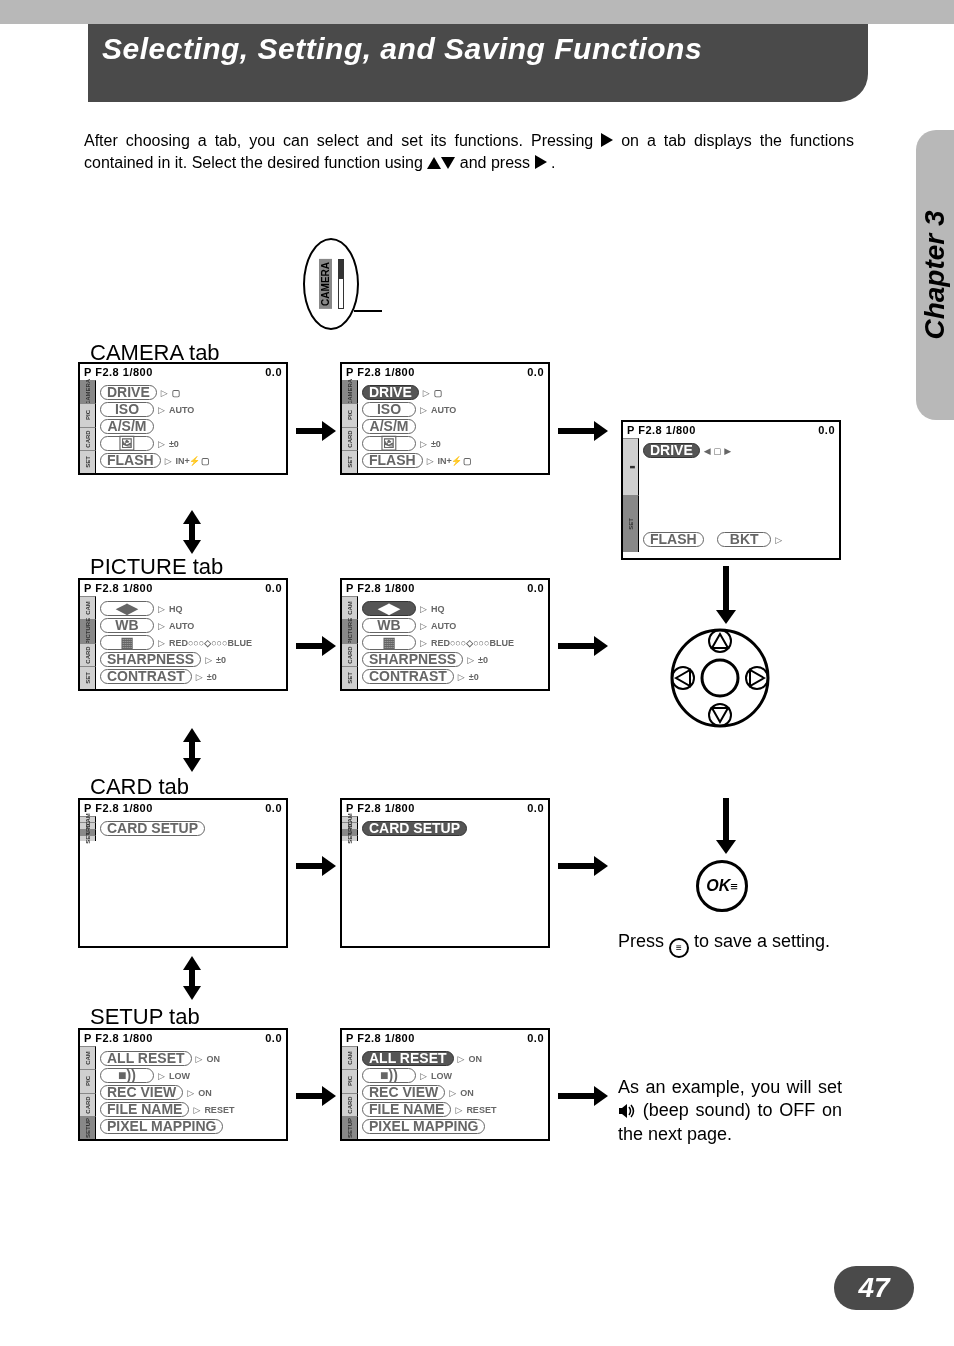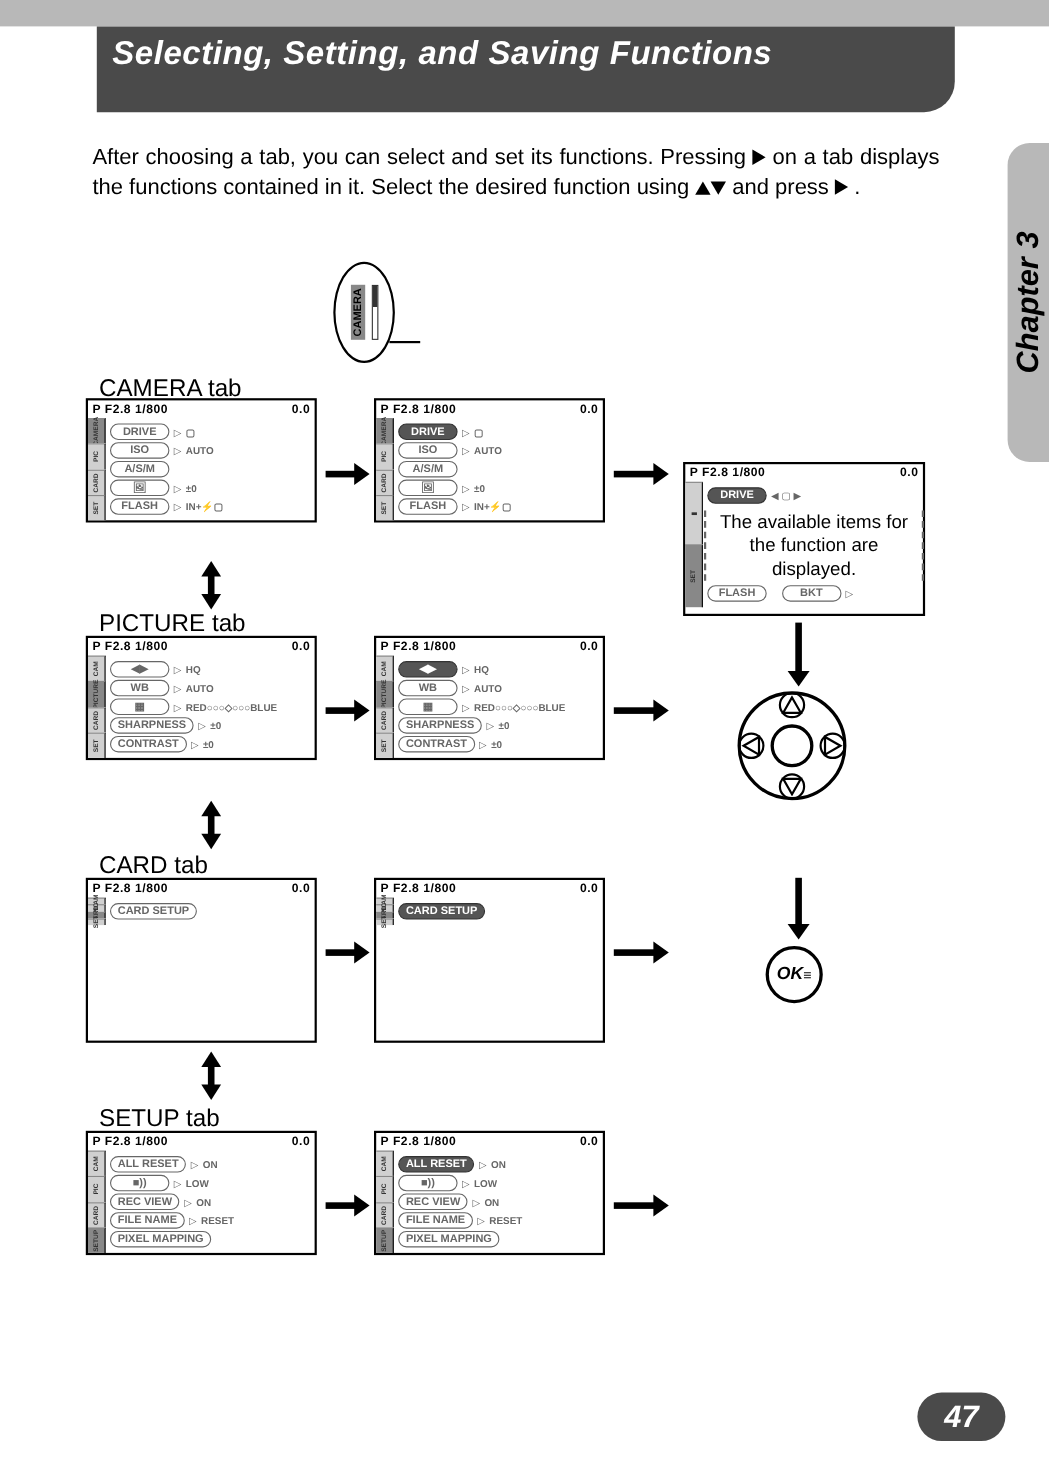--- a/index.html
+++ b/index.html
@@ -53,21 +53,21 @@
     font-size: 28px;
     font-weight: 900;
     font-style: italic;
     color: #000;
   }
   .intro {
     position: absolute;
     top: 130px;
     left: 84px;
     width: 770px;
-    font-size: 20px;
+    font-size: 16px;
     line-height: 1.35;
     text-align: justify;
   }
   .tri {
     display: inline-block;
     width: 0; height: 0;
     vertical-align: -1px;
   }
   .tri-right { border-top: 7px solid transparent; border-bottom: 7px solid transparent; border-left: 12px solid #000; }
   .tri-up { border-left: 7px solid transparent; border-right: 7px solid transparent; border-bottom: 12px solid #000; }
@@ -150,21 +150,21 @@
     align-items: center;
     gap: 4px;
     margin: 2px 0;
     font-size: 10px;
   }
   .pill {
     display: inline-block;
     border: 1.5px solid #666;
     border-radius: 9px;
     padding: 0 6px;
-    font-size: 10px;
+    font-size: 14px;
     font-weight: bold;
     color: #666;
     background:#fff;
     min-width: 54px;
     text-align:center;
     line-height:13px;
   }
   .pill.sel {
     background: #555;
     color: #fff;
@@ -729,21 +729,20 @@
       <div class="items">
         <div class="row">
             <span class="pill sel">DRIVE</span>
             <span class="rarr">◀ ▢ ▶</span>
           </div>
         <div style="height:70px"></div>
         <div class="row"><span class="pill">FLASH</span>&nbsp;&nbsp;<span class="pill">BKT</span><span class="rarr">▷</span></div>
       </div>
     </div>
   </div>
-  <div class="overlay-note" style="top:234px; left:570px; width:200px; border-left:2px dashed #666; border-right:2px dashed #666; padding:0 4px; text-align:center;">The available items for the function are displayed.</div>
 
   <div class="arrow-d" style="top:336px; left:650px; height:58px;">
       <span class="stem"></span>
     </div>
 
   <div class="dpad" style="top:398px; left:600px;">
     <svg viewBox="0 0 100 100">
       <circle cx="50" cy="50" r="48" fill="#fff" stroke="#000" stroke-width="3"></circle>
       <circle cx="50" cy="50" r="18" fill="#fff" stroke="#000" stroke-width="3"></circle>
       <path d="M50 6 L42 20 L58 20 Z" fill="none" stroke="#000" stroke-width="2"></path>
@@ -759,18 +758,30 @@
 
   <div class="arrow-d" style="top:568px; left:650px; height:56px;">
       <span class="stem"></span>
     </div>
 
   <div class="ok-btn" style="top:630px; left:626px;">
     <span class="ok">OK</span>
     <span class="ic">≡</span>
   </div>
 
-
-
+  <div class="right-text" style="top:700px; left:548px; width:224px;">
+    <span>Press </span><span class="small-circle-icon">≡</span><span> to save a setting.</span>
+  </div>
+
+
+  <div class="right-text" style="top:846px; left:548px; width:224px;">
+    <span>As an example, you will set </span><span class="speaker-icon">
+      <svg width="18" height="14" viewBox="0 0 18 14">
+          <path d="M1 4 H4 L9 0 V14 L4 10 H1 Z" fill="#000"></path>
+          <path d="M11 3 Q14 7 11 11" fill="none" stroke="#000" stroke-width="1.5"></path>
+          <path d="M13 1 Q18 7 13 13" fill="none" stroke="#000" stroke-width="1.5"></path>
+        </svg>
+    </span><span> (beep sound) to OFF on the next page.</span>
+  </div>
 
 </div>
 
 <div class="page-num">47</div>
 
 </body></html>

